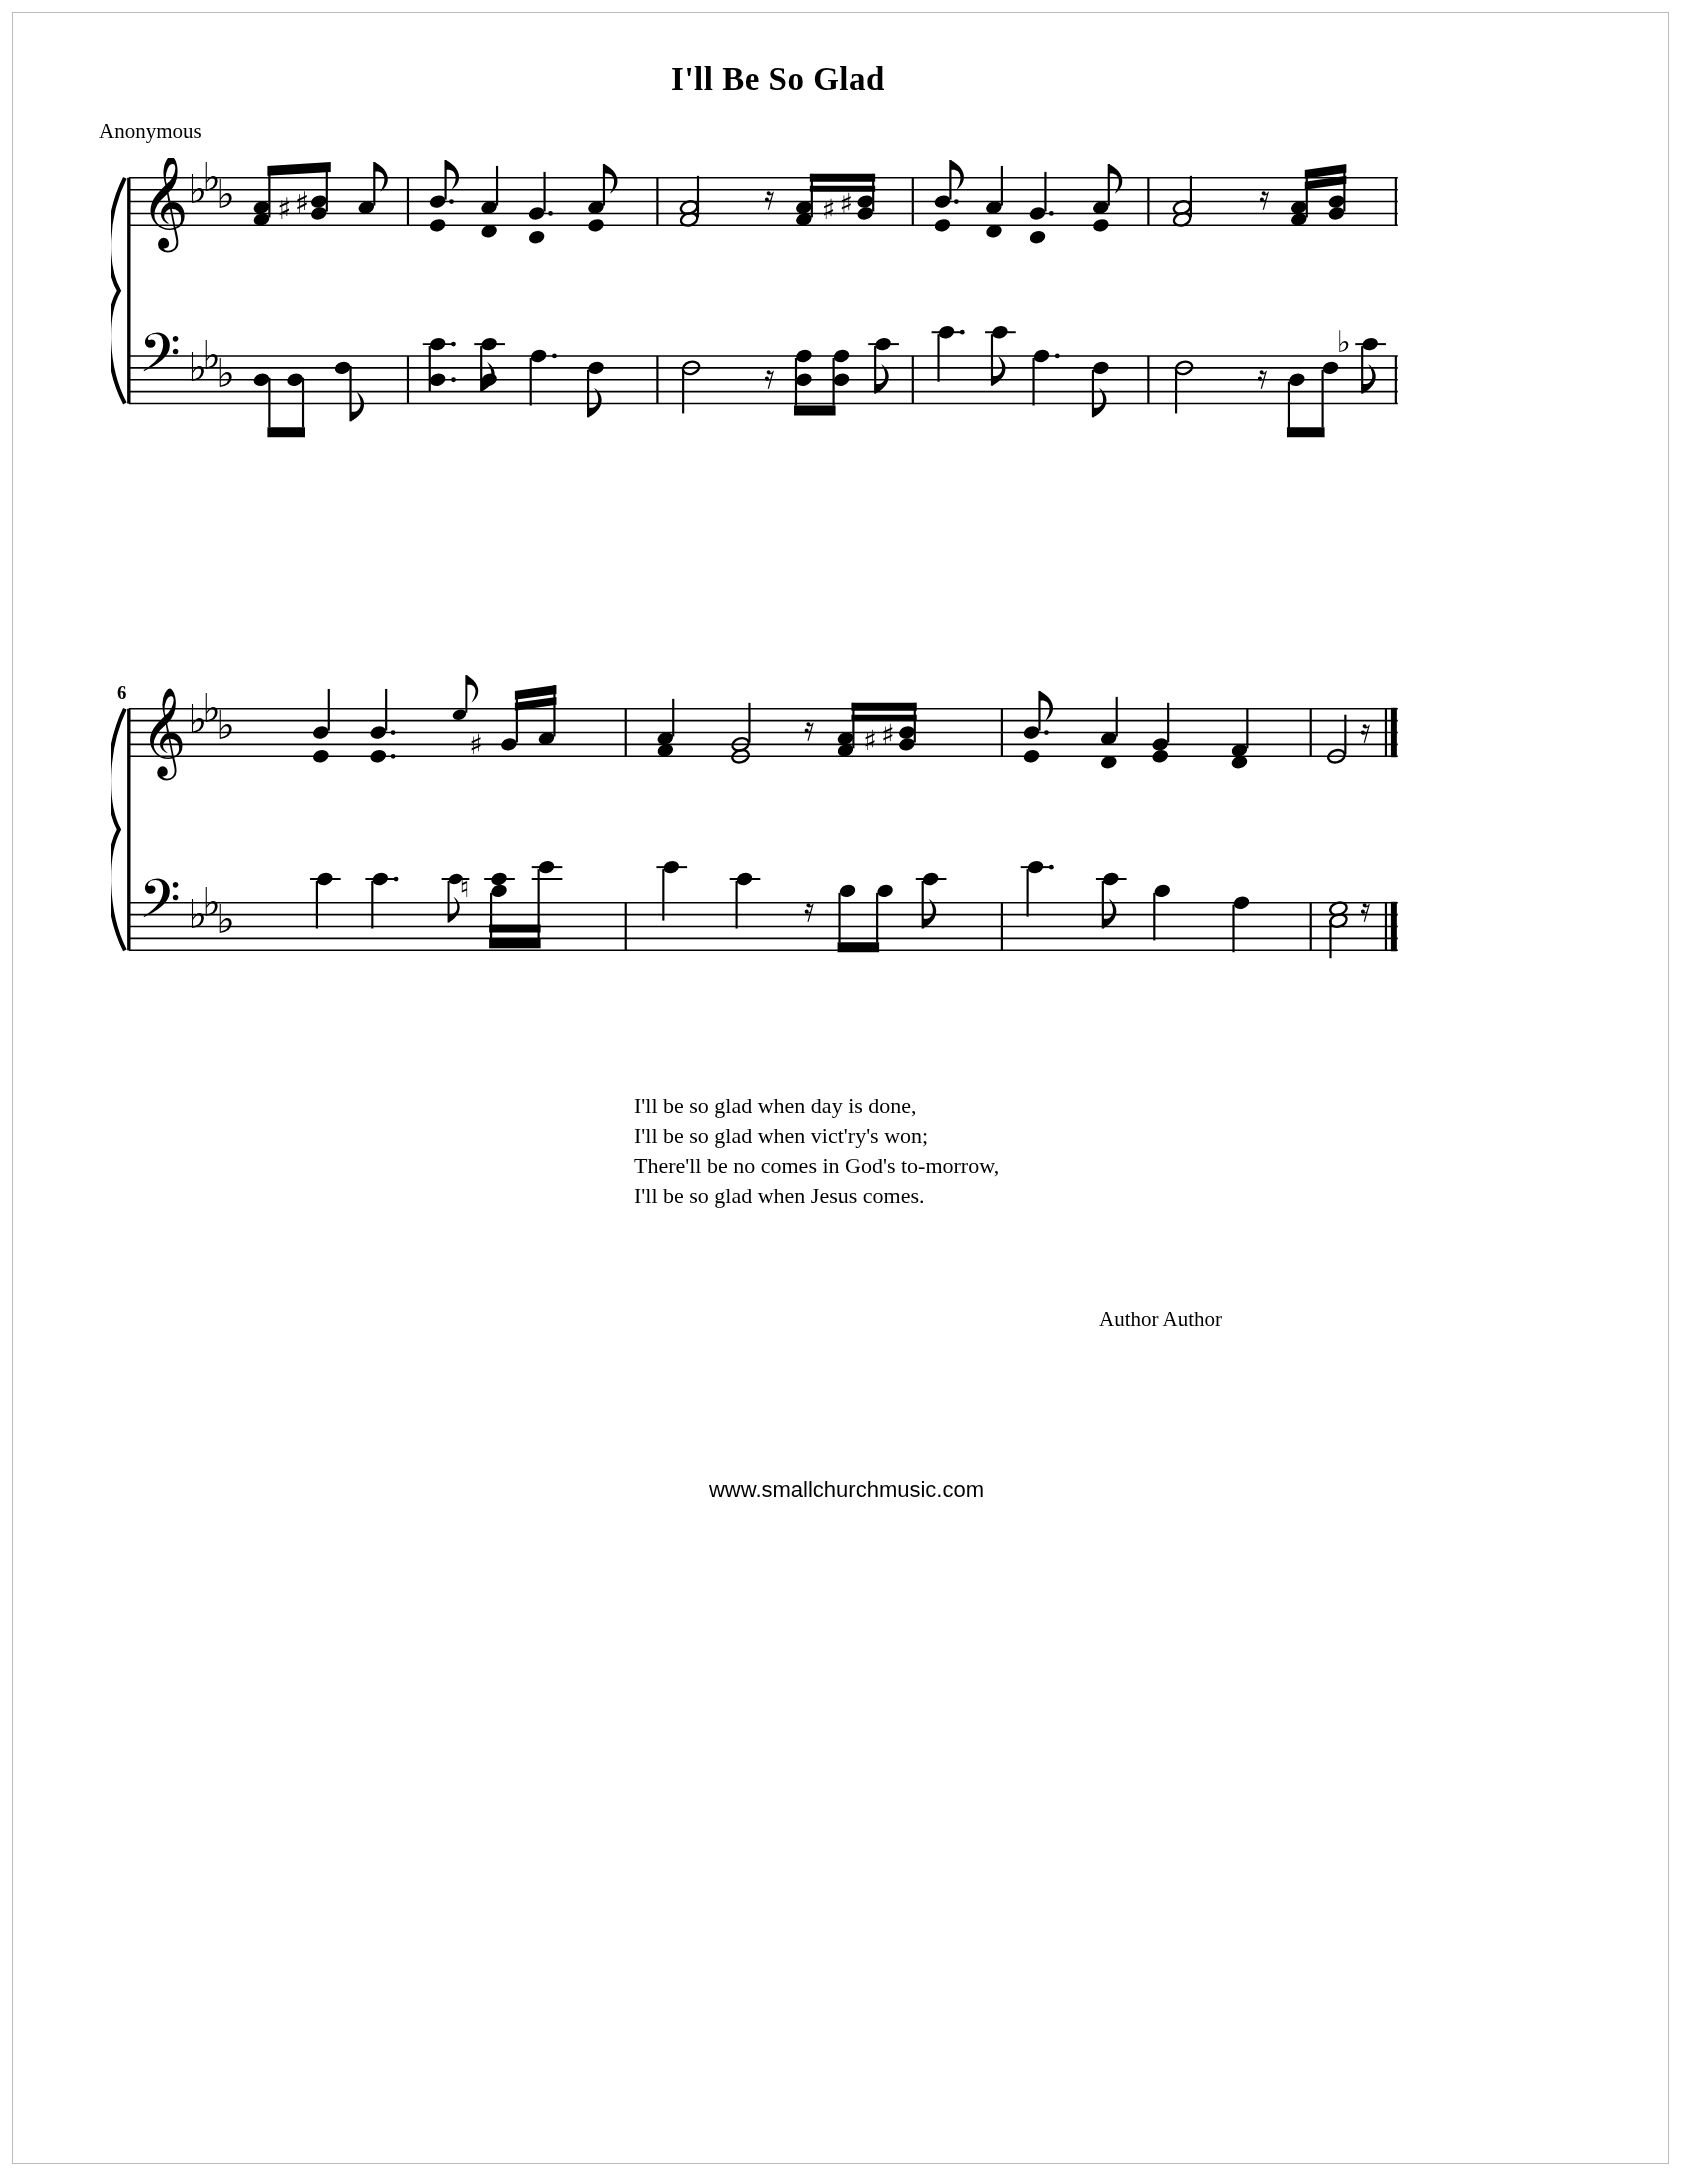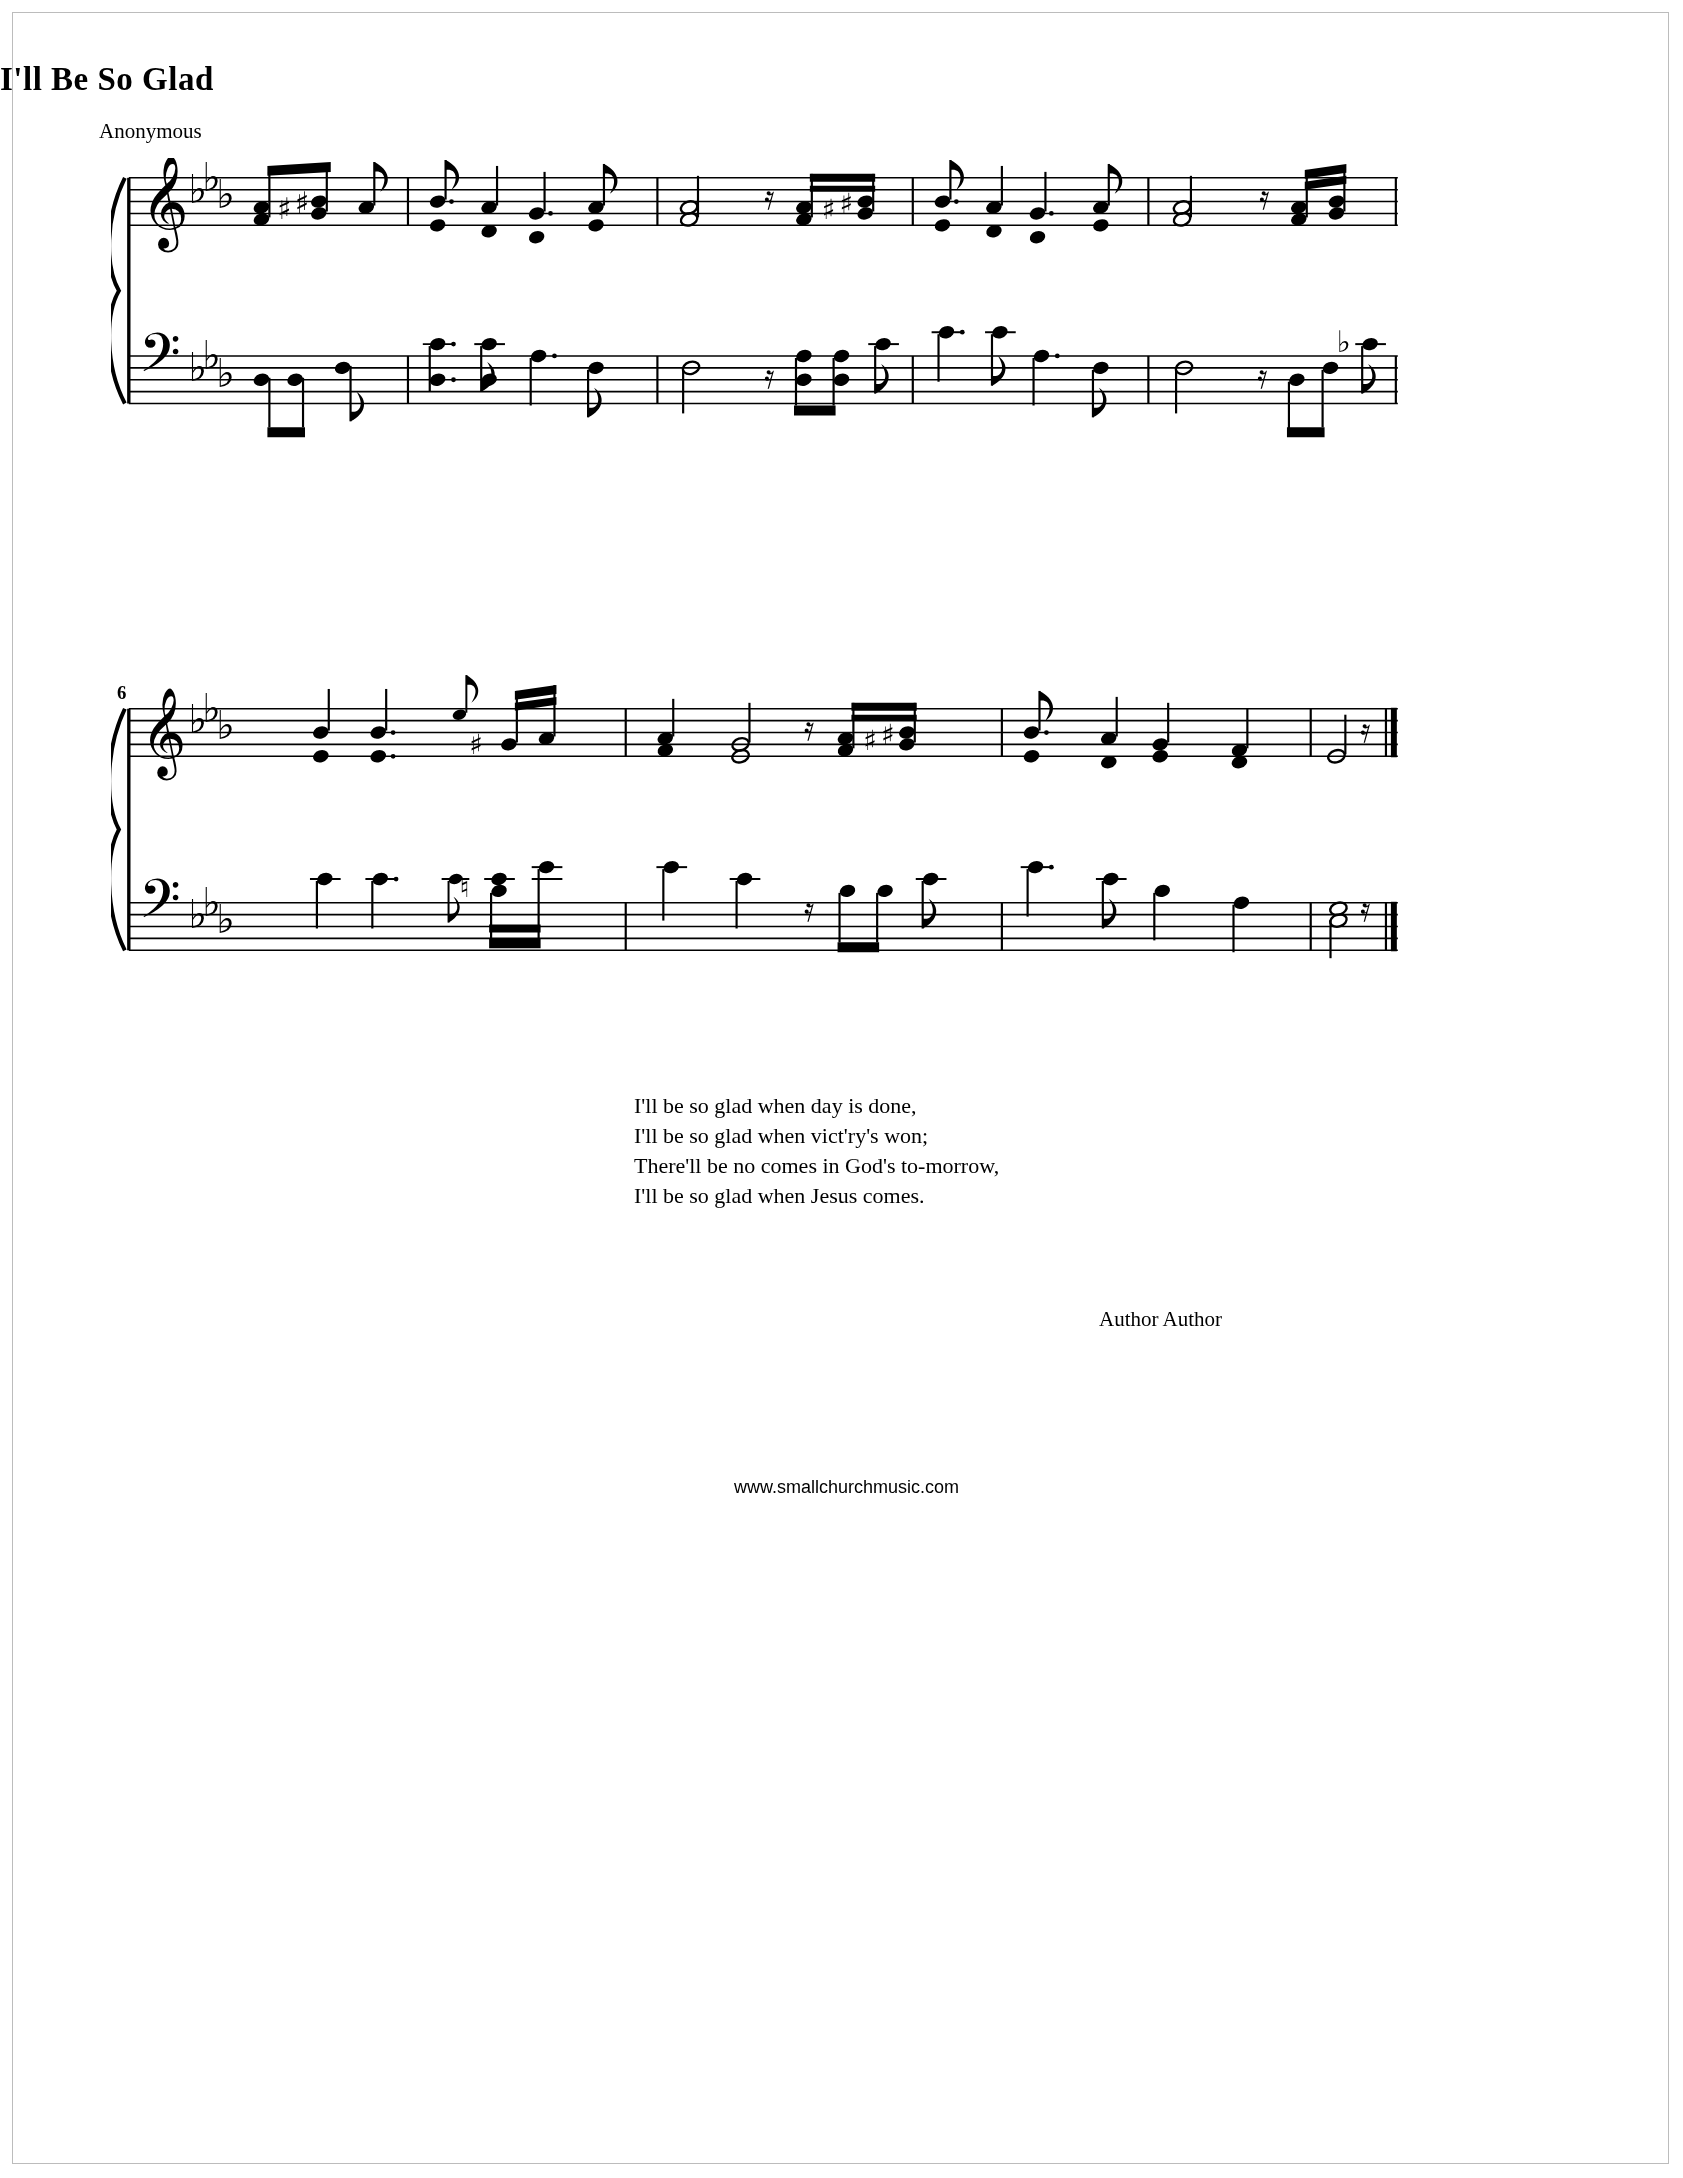--- a/index.html
+++ b/index.html
@@ -29,20 +29,21 @@
     height: 2152px;
     border: 1px solid #bcbcbc;
     box-sizing: border-box;
   }
 
   
   .title {
     position: absolute;
     left: 0; top: 61px;
     width: 1556px;
+    text-align: center;
     font-size: 33px;
     font-weight: bold;
     letter-spacing: 0.5px;
   }
   .composer {
     position: absolute;
     left: 99px; top: 119px;
     font-size: 21px;
     text-align: right;
   }
@@ -71,21 +72,21 @@
     left: 1099px;
     top: 1307px;
     font-size: 21px;
   }
   .website {
     position: absolute;
     left: 0;
     top: 1477px;
     width: 1683px;
     text-align: center;
-    font-size: 18px;
+    font-size: 22px;
     font-family: "Liberation Sans", sans-serif;
   }
   .website span { padding-left: 10px; }
 
   svg { display: block; }
 </style>
 </head>
 <body>
 
 <div class="page">

